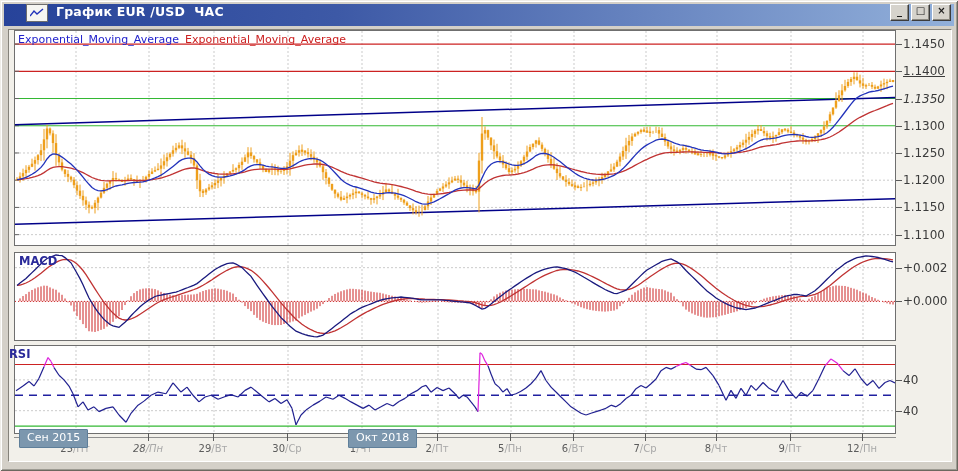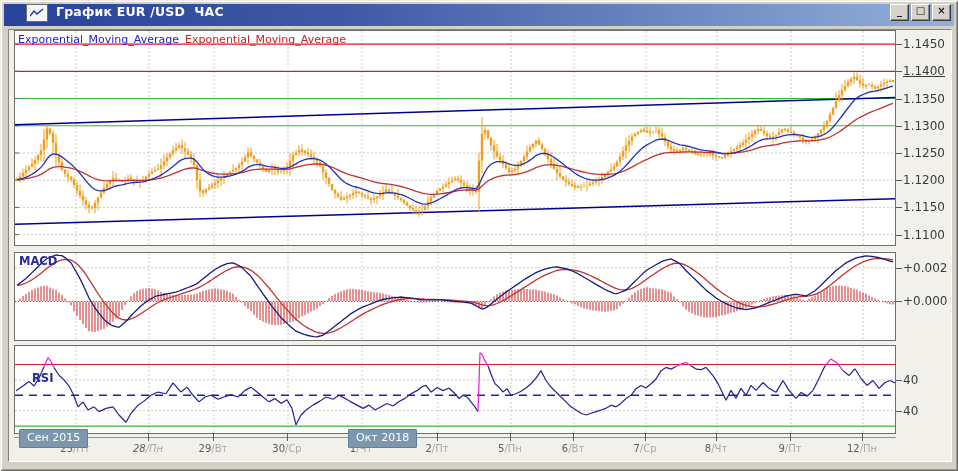--- a/index.html
+++ b/index.html
@@ -33,21 +33,21 @@
   .panel{position:absolute;background:#fff;border:1px solid #6f6f6f;}
   .panel svg{display:block;}
   #main-panel{left:14px;top:30px;width:880px;height:214px;}
   #macd-panel{left:14px;top:252px;width:880px;height:87px;}
   #rsi-panel{left:14px;top:345px;width:880px;height:87px;}
   .legend{position:absolute;left:18px;top:33px;font-size:11px;white-space:pre;z-index:5;}
   .legend .ema1{color:#2222cc;}
   .legend .ema2{color:#cc2222;margin-left:6px;}
   .panel-tag{position:absolute;z-index:5;font-size:11.5px;font-weight:bold;color:#2a2a9a;}
   #macd-tag{left:19px;top:254px;}
-  #rsi-tag{left:32px;top:347px;margin-top:24px;}
+  #rsi-tag{left:9px;top:347px;}
   .axis-label{position:absolute;left:903px;height:14px;line-height:14px;font-size:12px;color:#3b3b3b;white-space:nowrap;}
   .axis-tick{position:absolute;left:896px;width:6px;height:1px;background:#5a5a5a;}
   .x-axis-line{position:absolute;left:14px;top:437px;width:882px;height:1px;background:#8f8f8f;}
   .x-tick{position:absolute;width:1px;height:8px;top:433px;background:#5a5a5a;}
   .date-label{position:absolute;top:443px;width:56px;text-align:center;font-size:10px;white-space:nowrap;}
   .date-label .num{color:#5c5c5c;}
   .date-label .wd{color:#a8a8a8;}
   .month-badge{
     position:absolute;top:429px;height:17px;padding:0 7px;z-index:6;
     background:#7c97ae;border:1px solid #5f7f9a;color:#fff;font-size:11px;line-height:16px;border-radius:1px;
@@ -1210,21 +1210,21 @@
   <div class="legend"><span class="ema1">Exponential_Moving_Average</span><span class="ema2">Exponential_Moving_Average</span></div>
 
   <div class="panel-tag" id="macd-tag">MACD</div>
   <div class="panel-tag" id="rsi-tag">RSI</div>
 
   <div id="price-axis">
       <div class="axis-label" style="top: 37.0687px;">1.1450</div>
       <div class="axis-tick" style="top: 44.0687px;"></div>
       <div class="axis-label" style="top: 64.2952px; text-decoration: underline;">1.1400</div>
       <div class="axis-tick" style="top: 71.2952px;"></div>
-      <div class="axis-label" style="top: 91.5216px;">1.1350</div>
+      <div class="axis-label" style="top: 91.5216px; font-style: italic;">1.1350</div>
       <div class="axis-tick" style="top: 98.5216px;"></div>
       <div class="axis-label" style="top: 118.748px;">1.1300</div>
       <div class="axis-tick" style="top: 125.748px;"></div>
       <div class="axis-label" style="top: 145.975px;">1.1250</div>
       <div class="axis-tick" style="top: 152.975px;"></div>
       <div class="axis-label" style="top: 173.201px;">1.1200</div>
       <div class="axis-tick" style="top: 180.201px;"></div>
       <div class="axis-label" style="top: 200.427px;">1.1150</div>
       <div class="axis-tick" style="top: 207.427px;"></div>
       <div class="axis-label" style="top: 227.654px;">1.1100</div>

